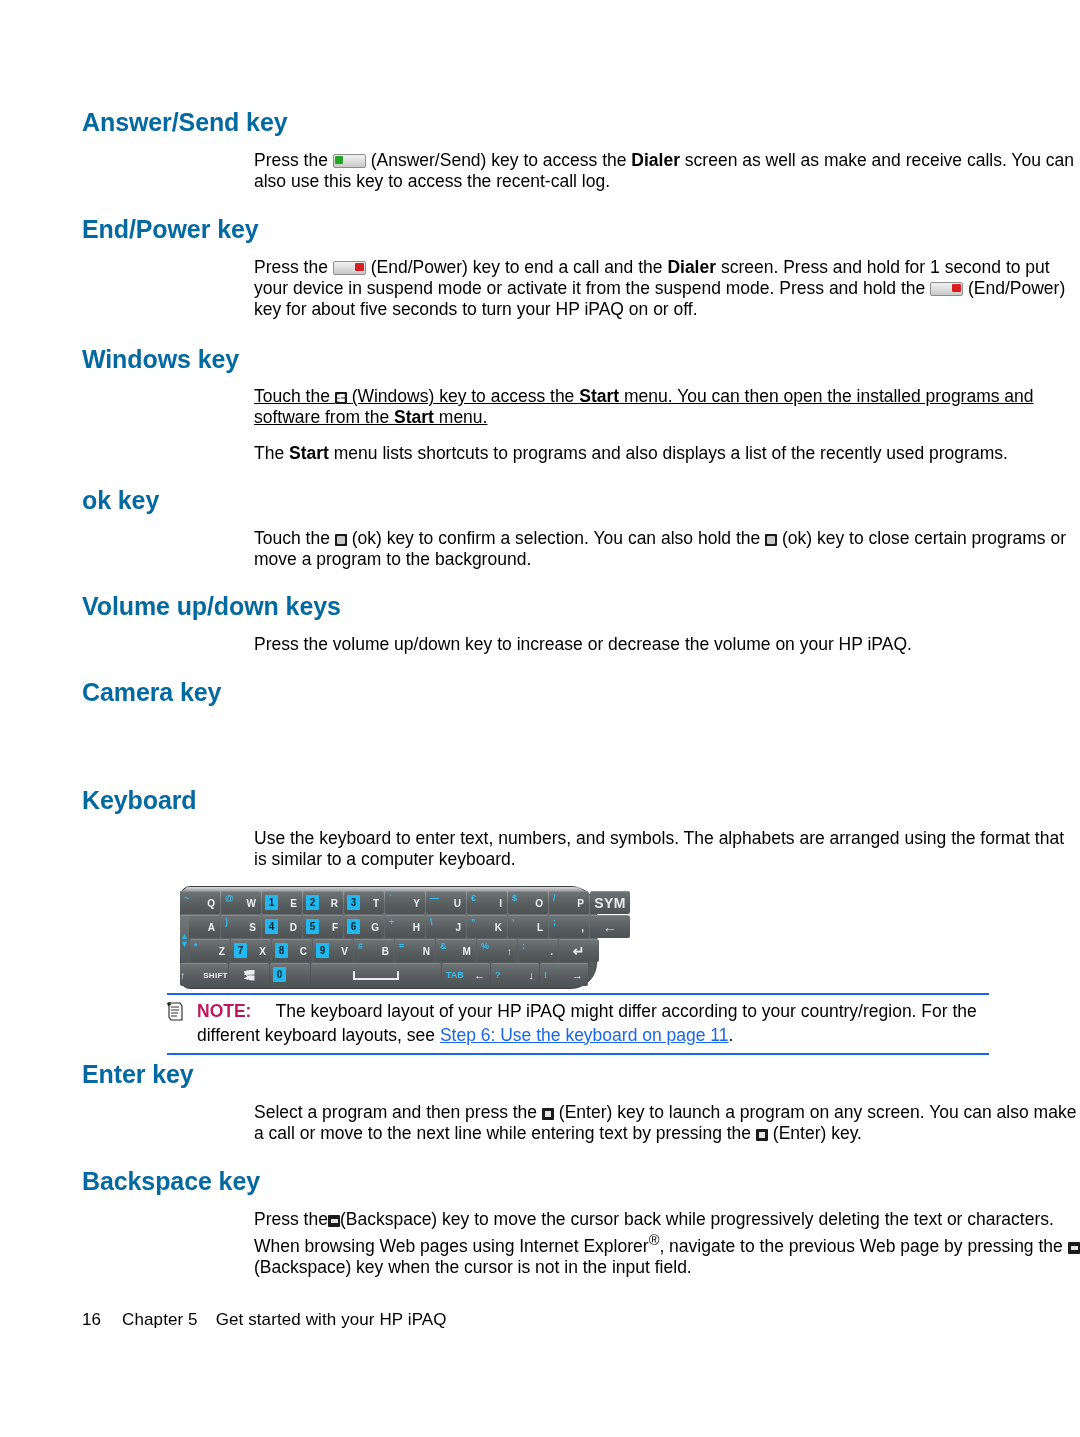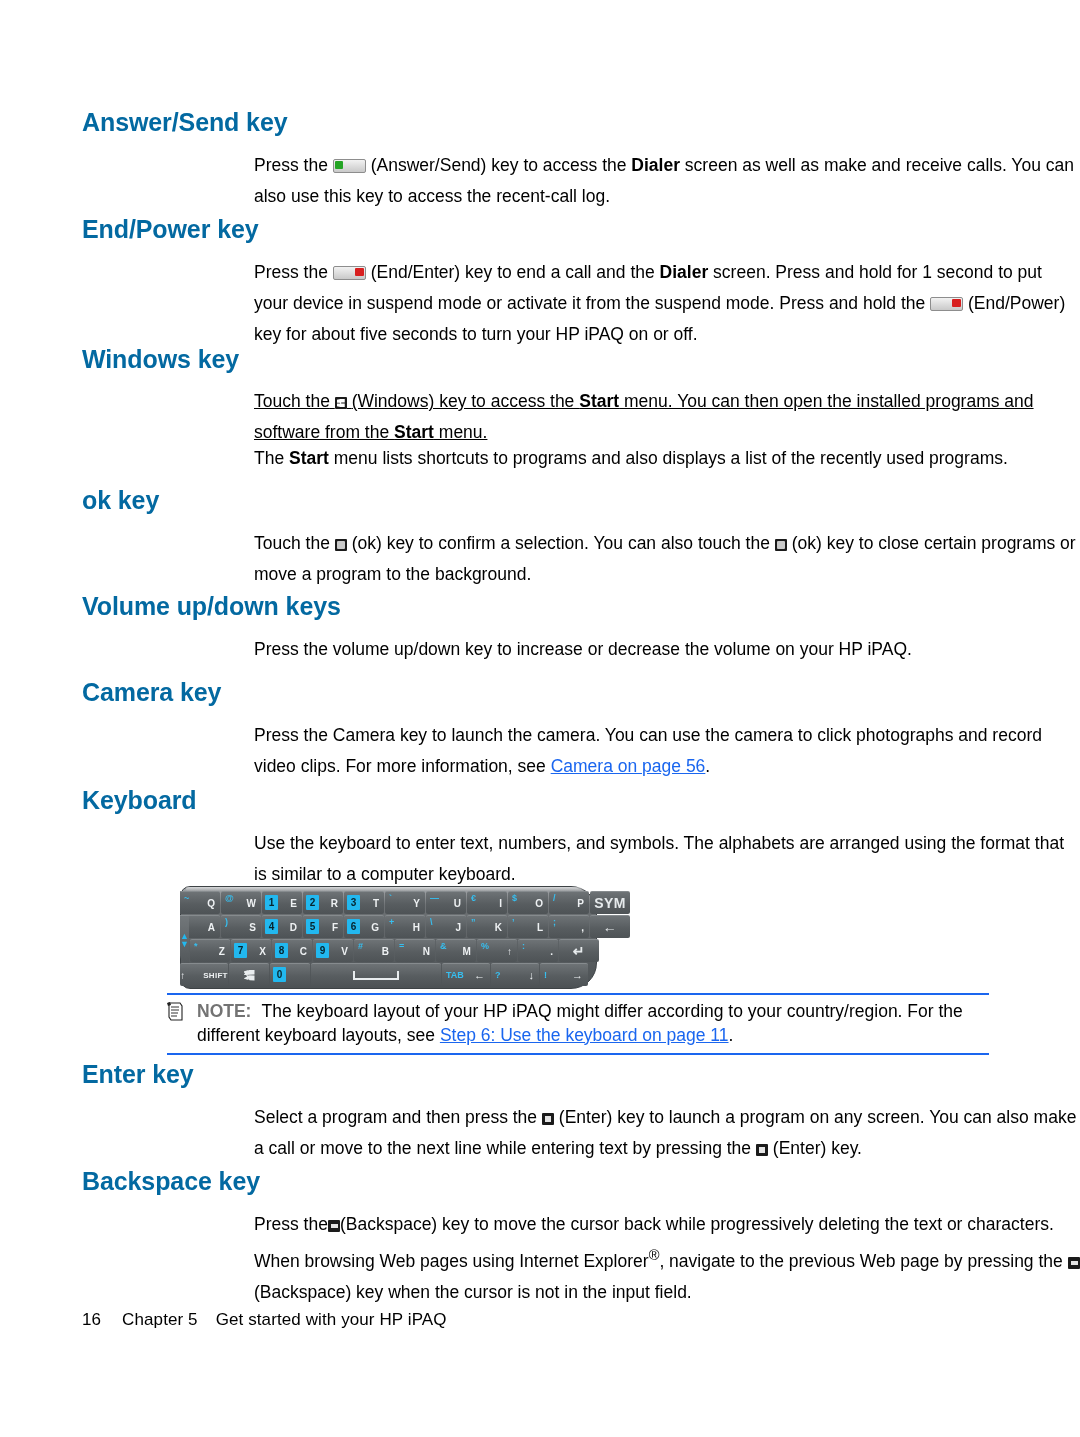--- a/index.html
+++ b/index.html
@@ -27,21 +27,21 @@
     font-size: 25px;
     font-weight: bold;
     margin: 0;
     padding: 0;
     letter-spacing: -0.1px;
   }
   .body-block {
     margin-left: 87px;
     width: 822px;
     font-size: 17.5px;
-    line-height: 31px;
+    line-height: 21px;
     color: #000;
   }
   .body-block p {
     margin: 0;
   }
   b { font-weight: bold; }
   a.doclink {
     color: #1a66ef;
     text-decoration: underline;
   }
@@ -259,23 +259,23 @@
     line-height: 23.5px;
   }
   .note-icon {
     position: absolute;
     left: 0px;
     top: 2px;
     width: 17px;
     height: 19px;
   }
   .note-label {
-    color: #737373;
+    color: #be185d;
     font-weight: bold;
-    margin-right: 10px;
+    margin-right: 24px;
     text-align: right;
   }
 
   .footer {
     position: absolute;
     left: 82px;
     top: 1310px;
     font-size: 17px;
     color: #000;
     letter-spacing: 0.1px;
@@ -295,21 +295,21 @@
       <span class="key-glyph glyph-answer"></span>
       <span>(Answer/Send) key to access the </span><b>Dialer</b><span> screen as well as make and receive calls. You can also use this key to access the recent-call log.</span>
     </p>
   </div>
 
   <h2 class="section-heading" style="position:absolute;left:82px;top:215px;">End/Power key</h2>
   <div class="body-block" style="position:absolute;left:167px;top:257px;width:822px;">
     <p>
       <span>Press the</span>
       <span class="key-glyph glyph-end"></span>
-      <span>(End/Enter) key to end a call and the </span><b>Dialer</b><span> screen. Press and hold for 1 second to put your device in suspend mode or activate it from the suspend mode. Press and hold the</span>
+      <span>(End/Power) key to end a call and the </span><b>Dialer</b><span> screen. Press and hold for 1 second to put your device in suspend mode or activate it from the suspend mode. Press and hold the</span>
       <span class="key-glyph glyph-end"></span>
       <span>(End/Power) key for about five seconds to turn your HP iPAQ on or off.</span>
     </p>
   </div>
 
   <h2 class="section-heading" style="position:absolute;left:82px;top:345px;">Windows key</h2>
   <div class="body-block" style="position:absolute;left:167px;top:386px;width:822px;text-decoration:underline;">
     <p>
       <span>Touch the</span>
       <span class="key-glyph glyph-windows"></span>
@@ -320,37 +320,32 @@
     <p>
       <span>The </span><b>Start</b><span> menu lists shortcuts to programs and also displays a list of the recently used programs.</span>
     </p>
   </div>
 
   <h2 class="section-heading" style="position:absolute;left:82px;top:486px;">ok key</h2>
   <div class="body-block" style="position:absolute;left:167px;top:528px;width:828px;">
     <p>
       <span>Touch the</span>
       <span class="key-glyph glyph-ok"></span>
-      <span>(ok) key to confirm a selection. You can also touch the</span>
+      <span>(ok) key to confirm a selection. You can also hold the</span>
       <span class="key-glyph glyph-ok"></span>
       <span>(ok) key to close certain programs or move a program to the background.</span>
     </p>
   </div>
 
   <h2 class="section-heading" style="position:absolute;left:82px;top:592px;">Volume up/down keys</h2>
   <div class="body-block" style="position:absolute;left:167px;top:634px;width:822px;">
     <p>Press the volume up/down key to increase or decrease the volume on your HP iPAQ.</p>
   </div>
 
   <h2 class="section-heading" style="position:absolute;left:82px;top:678px;">Camera key</h2>
-  <div class="body-block" style="position:absolute;left:167px;top:720px;width:822px;">
-    <p>
-      <span>Press the Camera key to launch the camera. You can use the camera to click photographs and record video clips. For more information, see </span><a class="doclink" href="#">Camera on page 56</a><span>.</span>
-    </p>
-  </div>
 
   <h2 class="section-heading" style="position:absolute;left:82px;top:786px;">Keyboard</h2>
   <div class="body-block" style="position:absolute;left:167px;top:828px;width:822px;">
     <p>Use the keyboard to enter text, numbers, and symbols. The alphabets are arranged using the format that is similar to a computer keyboard.</p>
   </div>
 
   <div class="kbd-figure">
     <div class="kbd-shell"></div>
     <div class="kbd-highlight"></div>
     <div class="kbd-rows" id="kbd-rows">

